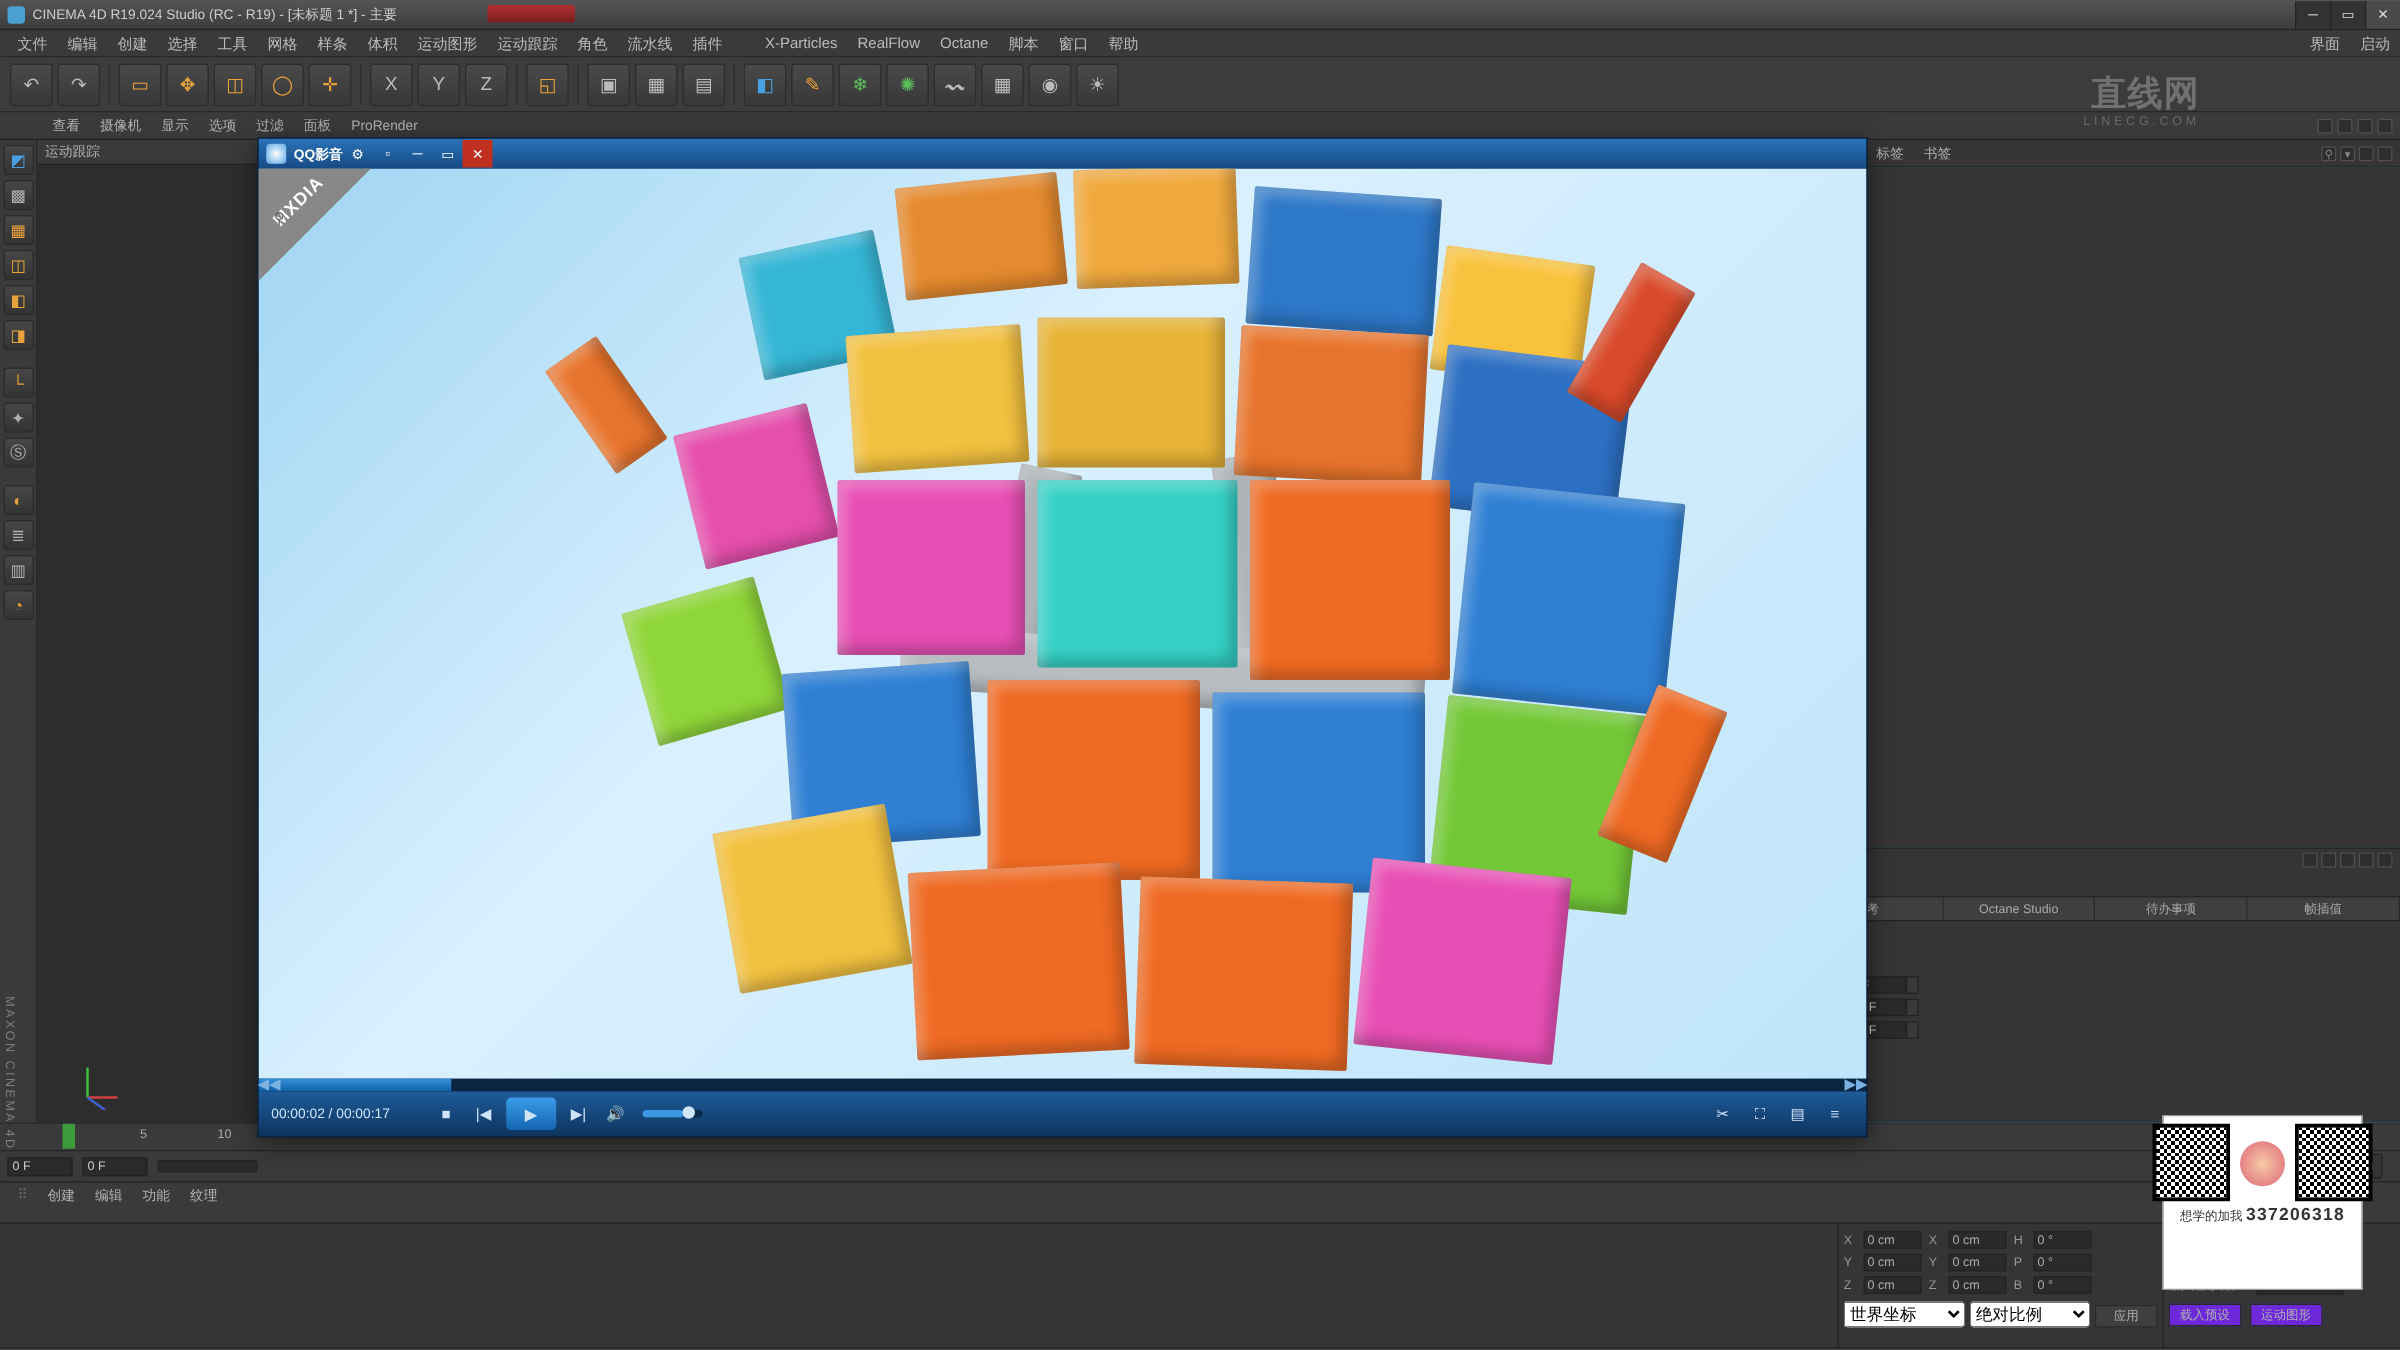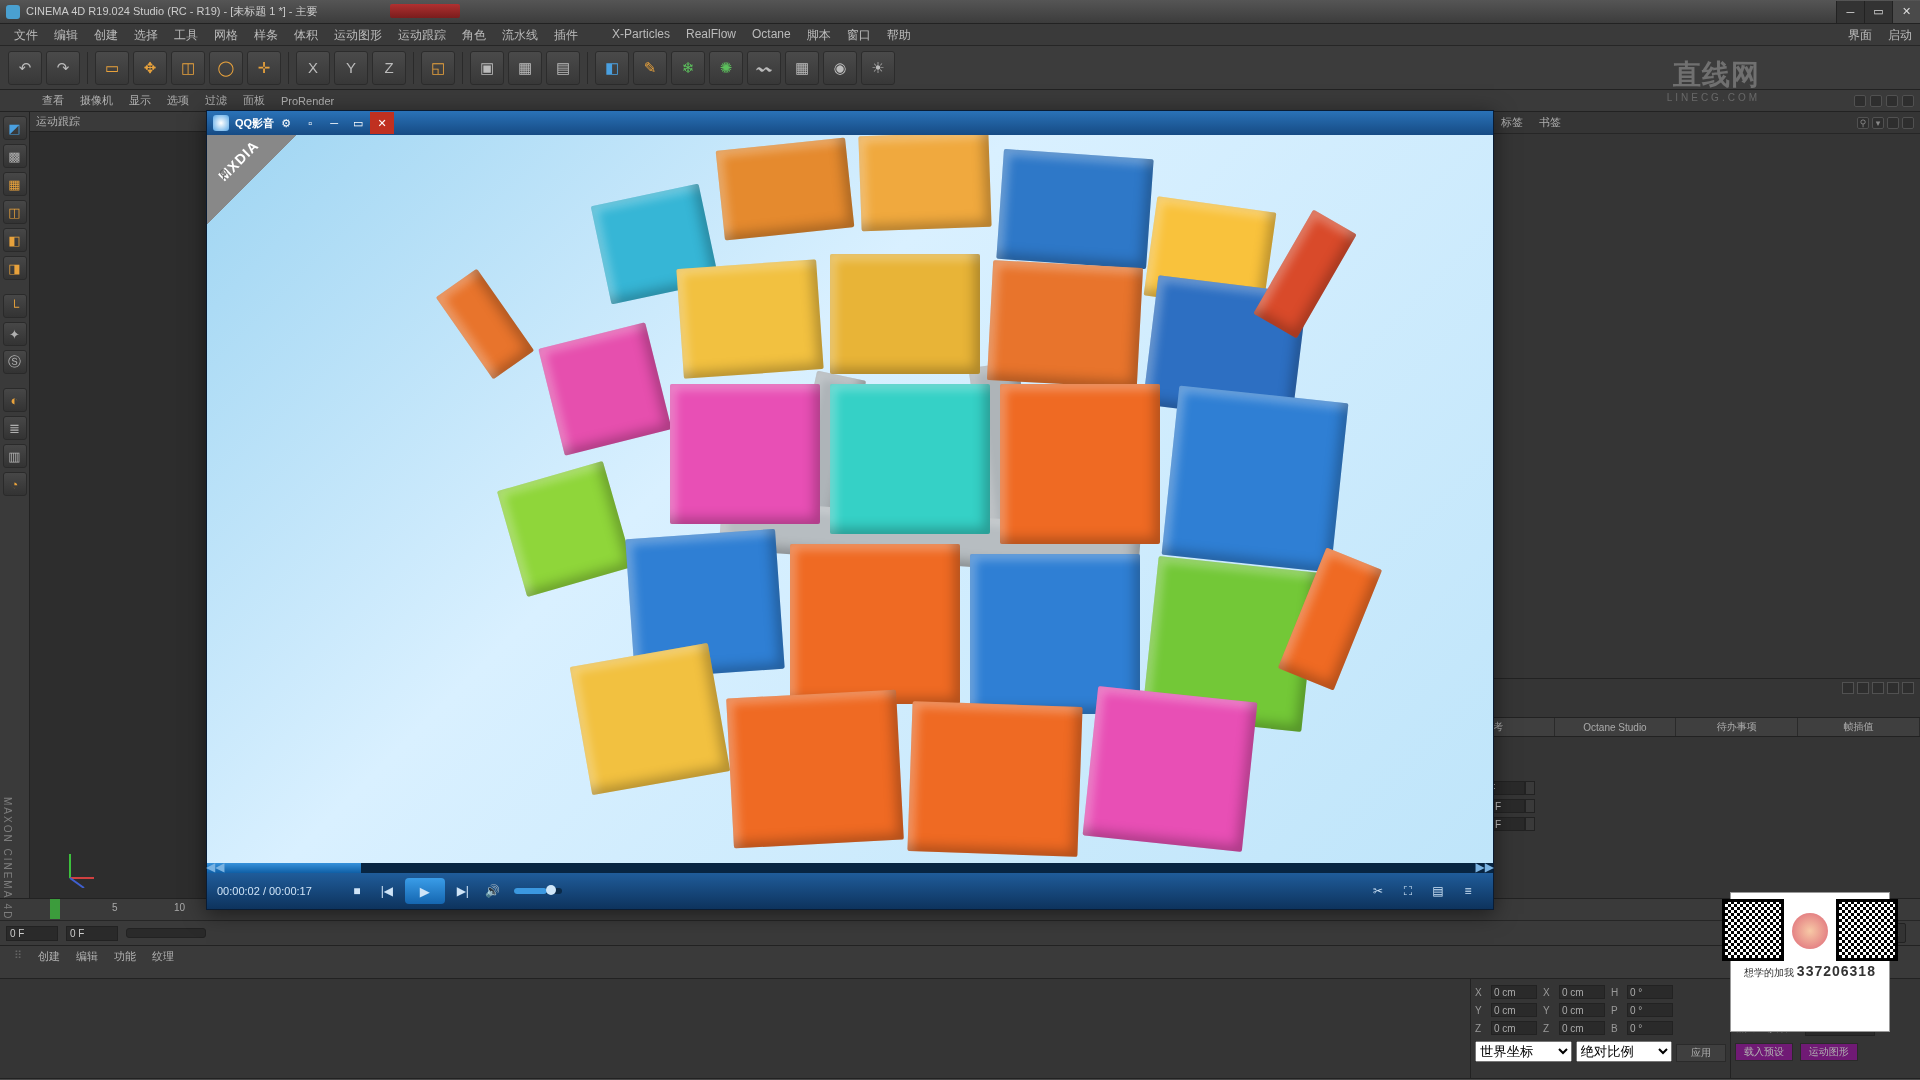--- a/index.html
+++ b/index.html
@@ -90,21 +90,21 @@
 .bp-left{flex:1;}
 .bp-mid{width:260px;border-left:1px solid #222;padding:4px;font-size:10px;}
 .bp-mid .coord-row{display:flex;gap:6px;height:18px;align-items:center;}
 .bp-mid .coord-row .lbl{width:10px;color:#999;}
 .bp-mid .coord-row input{width:46px;height:14px;background:#2a2a2a;border:1px solid #222;color:#aaa;font-size:10px;padding:0 2px;}
 .bp-mid .btn{height:18px;background:#3f3f3f;border:1px solid #2a2a2a;display:flex;align-items:center;justify-content:center;margin-top:3px;}
 .bp-right{width:190px;border-left:1px solid #222;padding:4px;font-size:10px;}
 .bp-right .row{display:flex;align-items:center;height:18px;}
 .bp-right .row .lab{width:70px;}
 .bp-right select{background:#2a2a2a;border:1px solid #222;color:#ccc;font-size:10px;height:15px;width:70px;}
-.bp-right .btn{height:18px;background:#701a75;border:1px solid #2a2a2a;display:inline-flex;align-items:center;justify-content:center;padding:0 8px;margin-right:4px;}
+.bp-right .btn{height:18px;background:#6d28d9;border:1px solid #2a2a2a;display:inline-flex;align-items:center;justify-content:center;padding:0 8px;margin-right:4px;}
 
 
 .status{height:22px;background:linear-gradient(#4a4a4a,#383838);border-top:1px solid #222;display:flex;align-items:center;font-size:10px;padding:0 6px;}
 
 
 .watermark-logo{position:absolute;right:160px;top:56px;font-size:28px;font-weight:bold;color:rgba(210,210,210,.35);letter-spacing:1px;}
 .watermark-sub{position:absolute;right:160px;top:92px;font-size:10px;color:rgba(210,210,210,.3);letter-spacing:3px;}
 
 
 .qr-card{position:absolute;right:30px;bottom:48px;width:160px;height:140px;background:#fff;border:1px solid #999;display:flex;flex-direction:column;align-items:center;padding:6px;}

